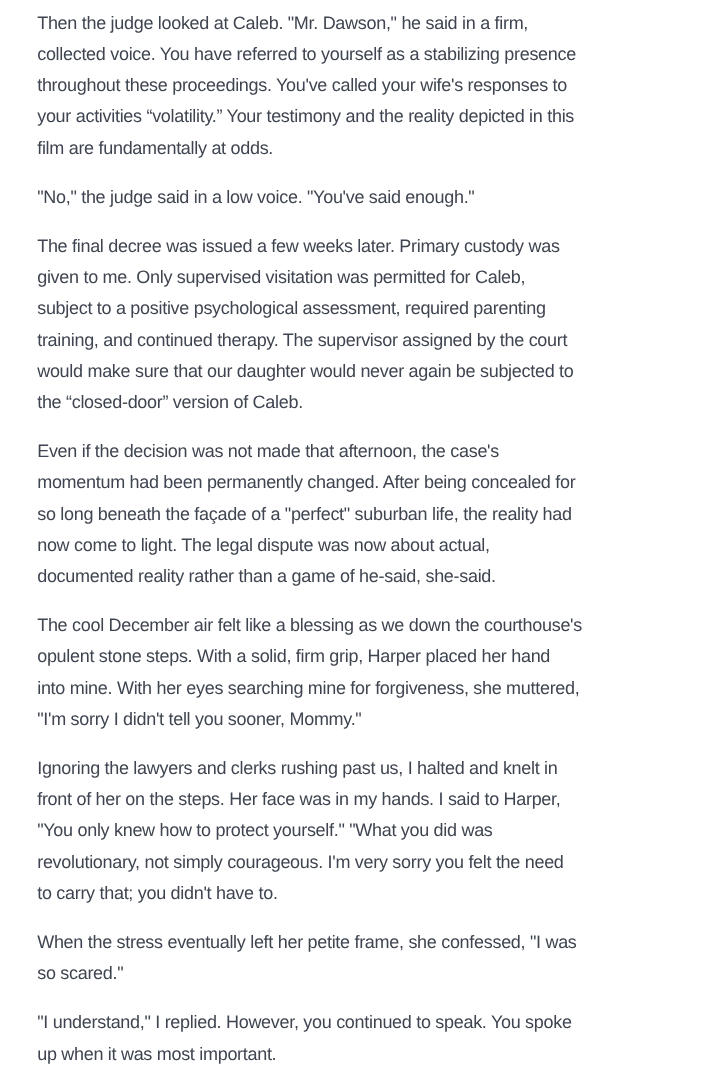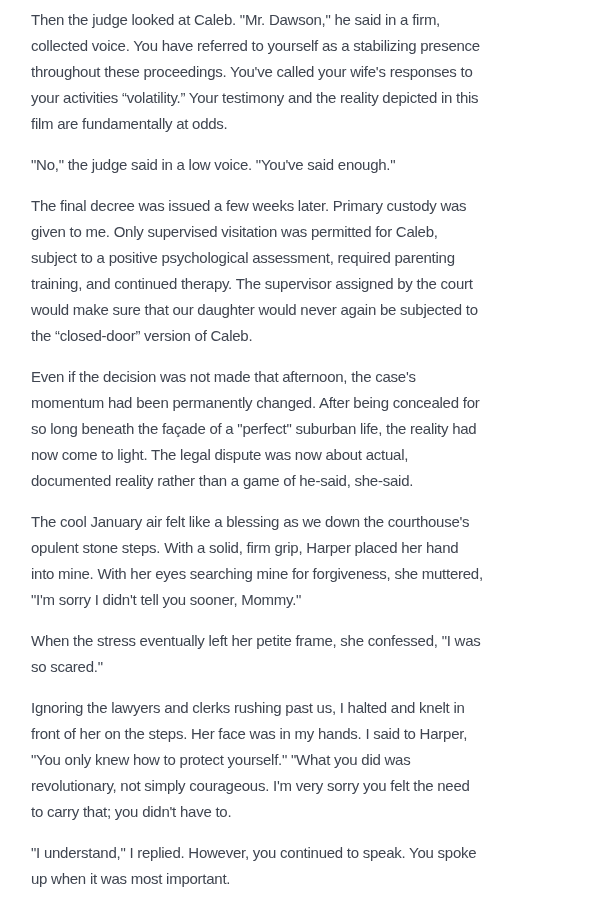--- a/index.html
+++ b/index.html
@@ -37,18 +37,18 @@
 </style>
 </head>
 <body>
 
 <div class="page">
   <div class="story">
     <p>Then the judge looked at Caleb. "Mr. Dawson," he said in a firm, collected voice. You have referred to yourself as a stabilizing presence throughout these proceedings. You've called your wife's responses to your activities “volatility.” Your testimony and the reality depicted in this film are fundamentally at odds.</p>
     <p>"No," the judge said in a low voice. "You've said enough."</p>
     <p>The final decree was issued a few weeks later. Primary custody was given to me. Only supervised visitation was permitted for Caleb, subject to a positive psychological assessment, required parenting training, and continued therapy. The supervisor assigned by the court would make sure that our daughter would never again be subjected to the “closed-door” version of Caleb.</p>
     <p>Even if the decision was not made that afternoon, the case's momentum had been permanently changed. After being concealed for so long beneath the façade of a "perfect" suburban life, the reality had now come to light. The legal dispute was now about actual, documented reality rather than a game of he-said, she-said.</p>
-    <p>The cool January air felt like a blessing as we down the courthouse's opulent stone steps. With a solid, firm grip, Harper placed her hand into mine. With her eyes searching mine for forgiveness, she muttered, "I'm sorry I didn't tell you sooner, Mommy."</p>
+    <p>The cool December air felt like a blessing as we down the courthouse's opulent stone steps. With a solid, firm grip, Harper placed her hand into mine. With her eyes searching mine for forgiveness, she muttered, "I'm sorry I didn't tell you sooner, Mommy."</p>
+    <p>Ignoring the lawyers and clerks rushing past us, I halted and knelt in front of her on the steps. Her face was in my hands. I said to Harper, "You only knew how to protect yourself." "What you did was revolutionary, not simply courageous. I'm very sorry you felt the need to carry that; you didn't have to.</p>
     <p>When the stress eventually left her petite frame, she confessed, "I was so scared."</p>
-    <p>Ignoring the lawyers and clerks rushing past us, I halted and knelt in front of her on the steps. Her face was in my hands. I said to Harper, "You only knew how to protect yourself." "What you did was revolutionary, not simply courageous. I'm very sorry you felt the need to carry that; you didn't have to.</p>
     <p>"I understand," I replied. However, you continued to speak. You spoke up when it was most important.</p>
   </div>
 </div>
 
 </body></html>

